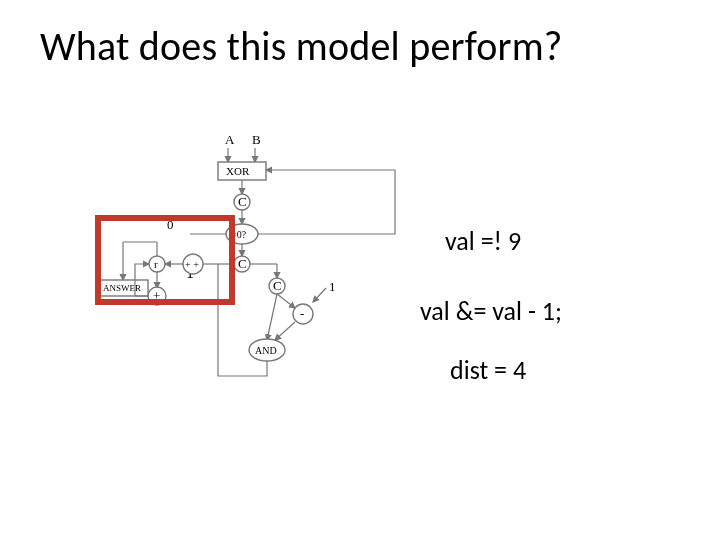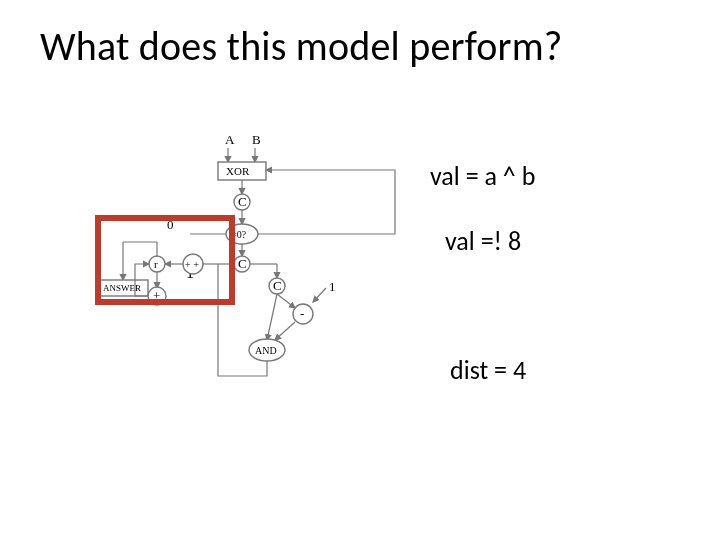--- a/index.html
+++ b/index.html
@@ -17,22 +17,22 @@
   .nfill{fill:#fff;stroke:#777;stroke-width:1.4}
   .edge{stroke:#777;stroke-width:1.2;fill:none}
   .arr{fill:#777}
 </style>
 </head>
 <body>
 
 <div class="slide">
   <div class="title">What does this model perform?</div>
 
-  <div class="code c1">val = a ^ b</div>
-  <div class="code c2">val =! 8</div>
+  <div class="code c2">val =! 9</div>
+  <div class="code c3">val &amp;= val - 1;</div>
   <div class="code c4">
     <div>dist = 4</div>
   </div>
 
   <div class="diag">
     <svg viewBox="0 0 305 255">
       <defs>
         <marker id="ah" markerWidth="6" markerHeight="6" refX="5" refY="3" orient="auto">
           <path d="M0,0 L6,3 L0,6 Z" class="arr"></path>
         </marker>

